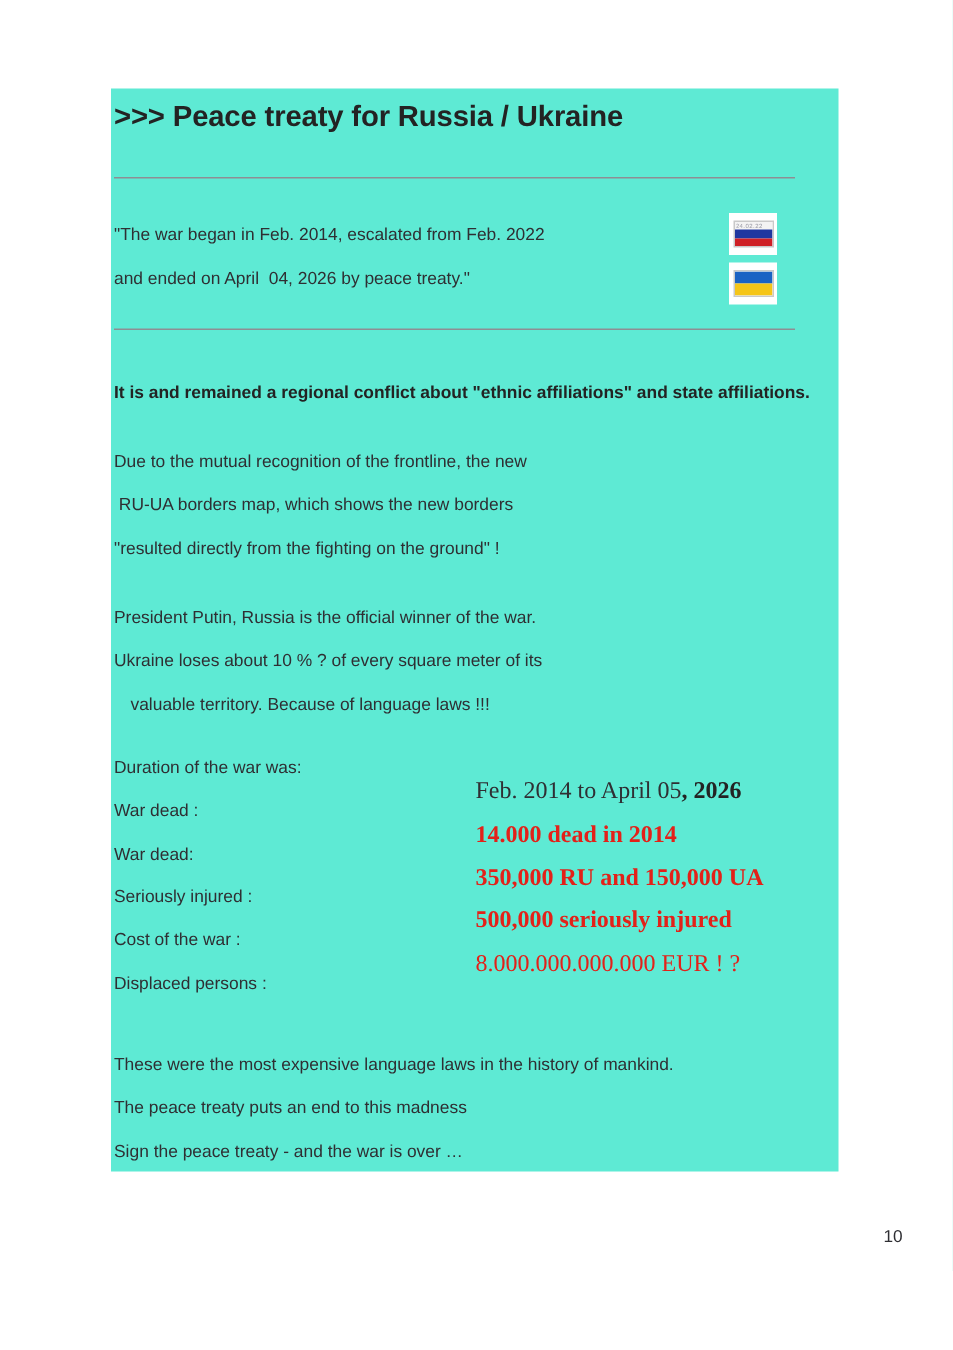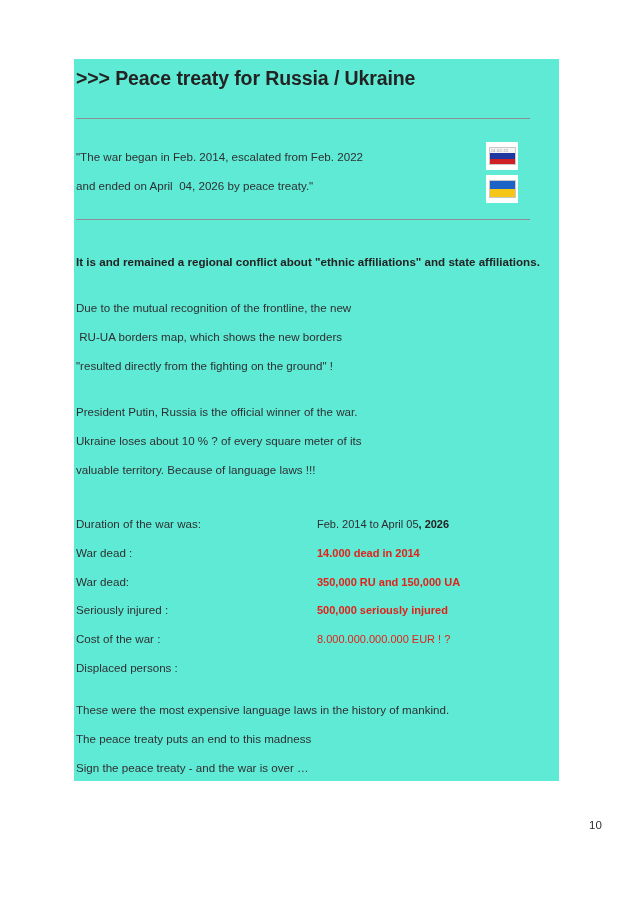--- a/index.html
+++ b/index.html
@@ -97,29 +97,29 @@
   .flag-ru .wm {
     position: absolute; left: 1px; top: 0px; width: 92%; height: 33%;
     font-size: 4px; color: #9a9aa5; letter-spacing: 0.3px;
     overflow: hidden; line-height: 6px; font-family: "Liberation Sans", sans-serif;
   }
   
   .flag-ua .b1 { top: 0;   height: 50%; background: #1b63c4; }
   .flag-ua .b2 { top: 50%; height: 50%; background: #f5c518; }
 
   
-  #stats { position: absolute; left: 2px; top: 446px; width: 454px; margin-top: 12px; }
+  #stats { position: absolute; left: 2px; top: 446px; width: 454px; }
   .stat-row { position: relative; height: 28.8px; }
   .stat-label {
     position: absolute; left: 0; top: 0;
     font-size: 11.6px; line-height: 14px; color: #2f2f33; white-space: pre;
   }
   .stat-value {
-    position: absolute; left: 241px; top: 0;
-    font-size: 11px; line-height: 14px; white-space: pre;
+    position: absolute; left: 241px; top: 16px;
+    font-size: 16px; line-height: 14px; white-space: pre; font-family: Liberation Serif, serif;
   }
   .stat-value.dark  { color: #2f2f33; font-weight: normal; }
   .stat-value.red   { color: #e32119; font-weight: bold; }
   .stat-value.red-plain { color: #e32119; font-weight: normal; }
   .stat-value .bold-black { color: #232323; font-weight: bold; }
 
   
   #page-number {
     position: absolute;
     left: 545px;
@@ -163,21 +163,21 @@
     <div class="hrule" id="rule-bottom"></div>
 
     <div class="line bold" style="top:196px;">It is and remained a regional conflict about "ethnic affiliations" and state affiliations.</div>
 
     <div class="line" style="top:242px;">Due to the mutual recognition of the frontline, the new</div>
     <div class="line" style="top:271px;"> RU-UA borders map, which shows the new borders</div>
     <div class="line" style="top:300px;">"resulted directly from the fighting on the ground" !</div>
 
     <div class="line" style="top:346px;text-align:right;">President Putin, Russia is the official winner of the war.</div>
     <div class="line" style="top:375px;">Ukraine loses about 10 % ? of every square meter of its</div>
-    <div class="line" style="top:404px;">valuable territory. Because of language laws !!!</div>
+    <div class="line" style="top:404px;margin-left:11px;">valuable territory. Because of language laws !!!</div>
 
     <div id="stats">
       <div class="stat-row">
         <div class="stat-label">Duration of the war was:</div>
         <div class="stat-value dark"><span>Feb. 2014 to April 05</span><span class="bold-black">, 2026</span></div>
       </div>
       <div class="stat-row">
         <div class="stat-label">War dead :</div>
         <div class="stat-value red">14.000 dead in 2014</div>
       </div>

